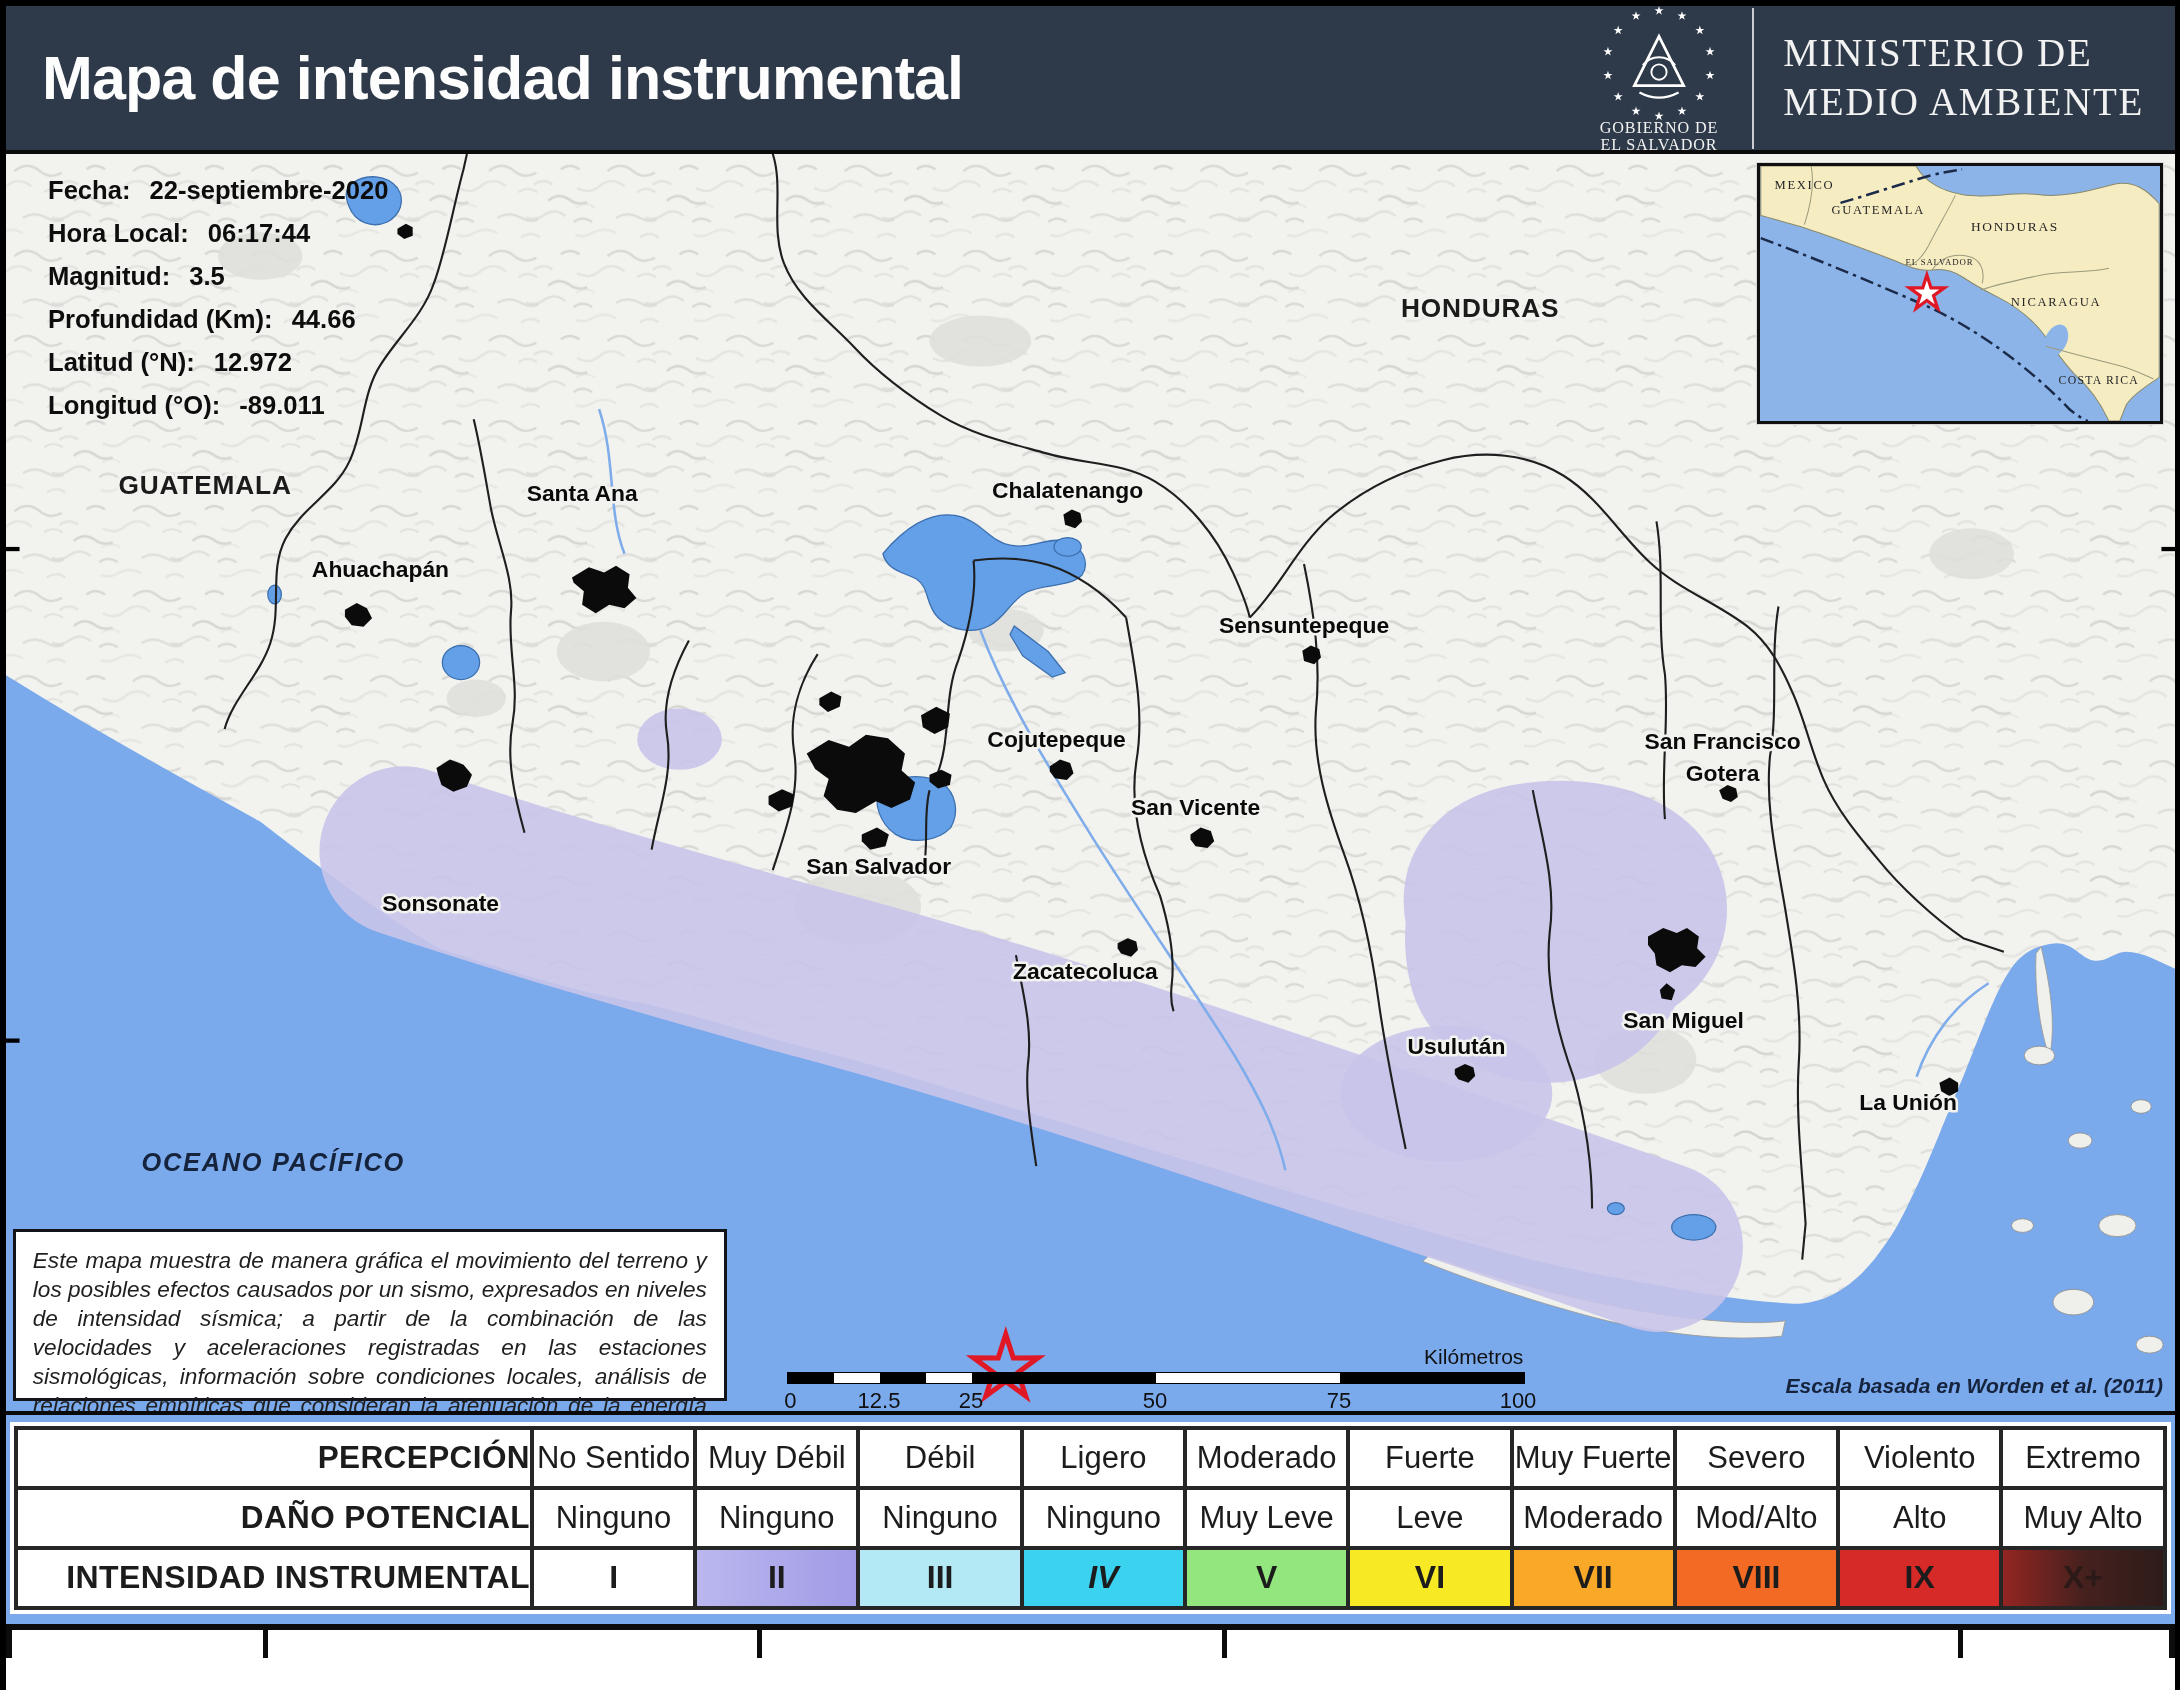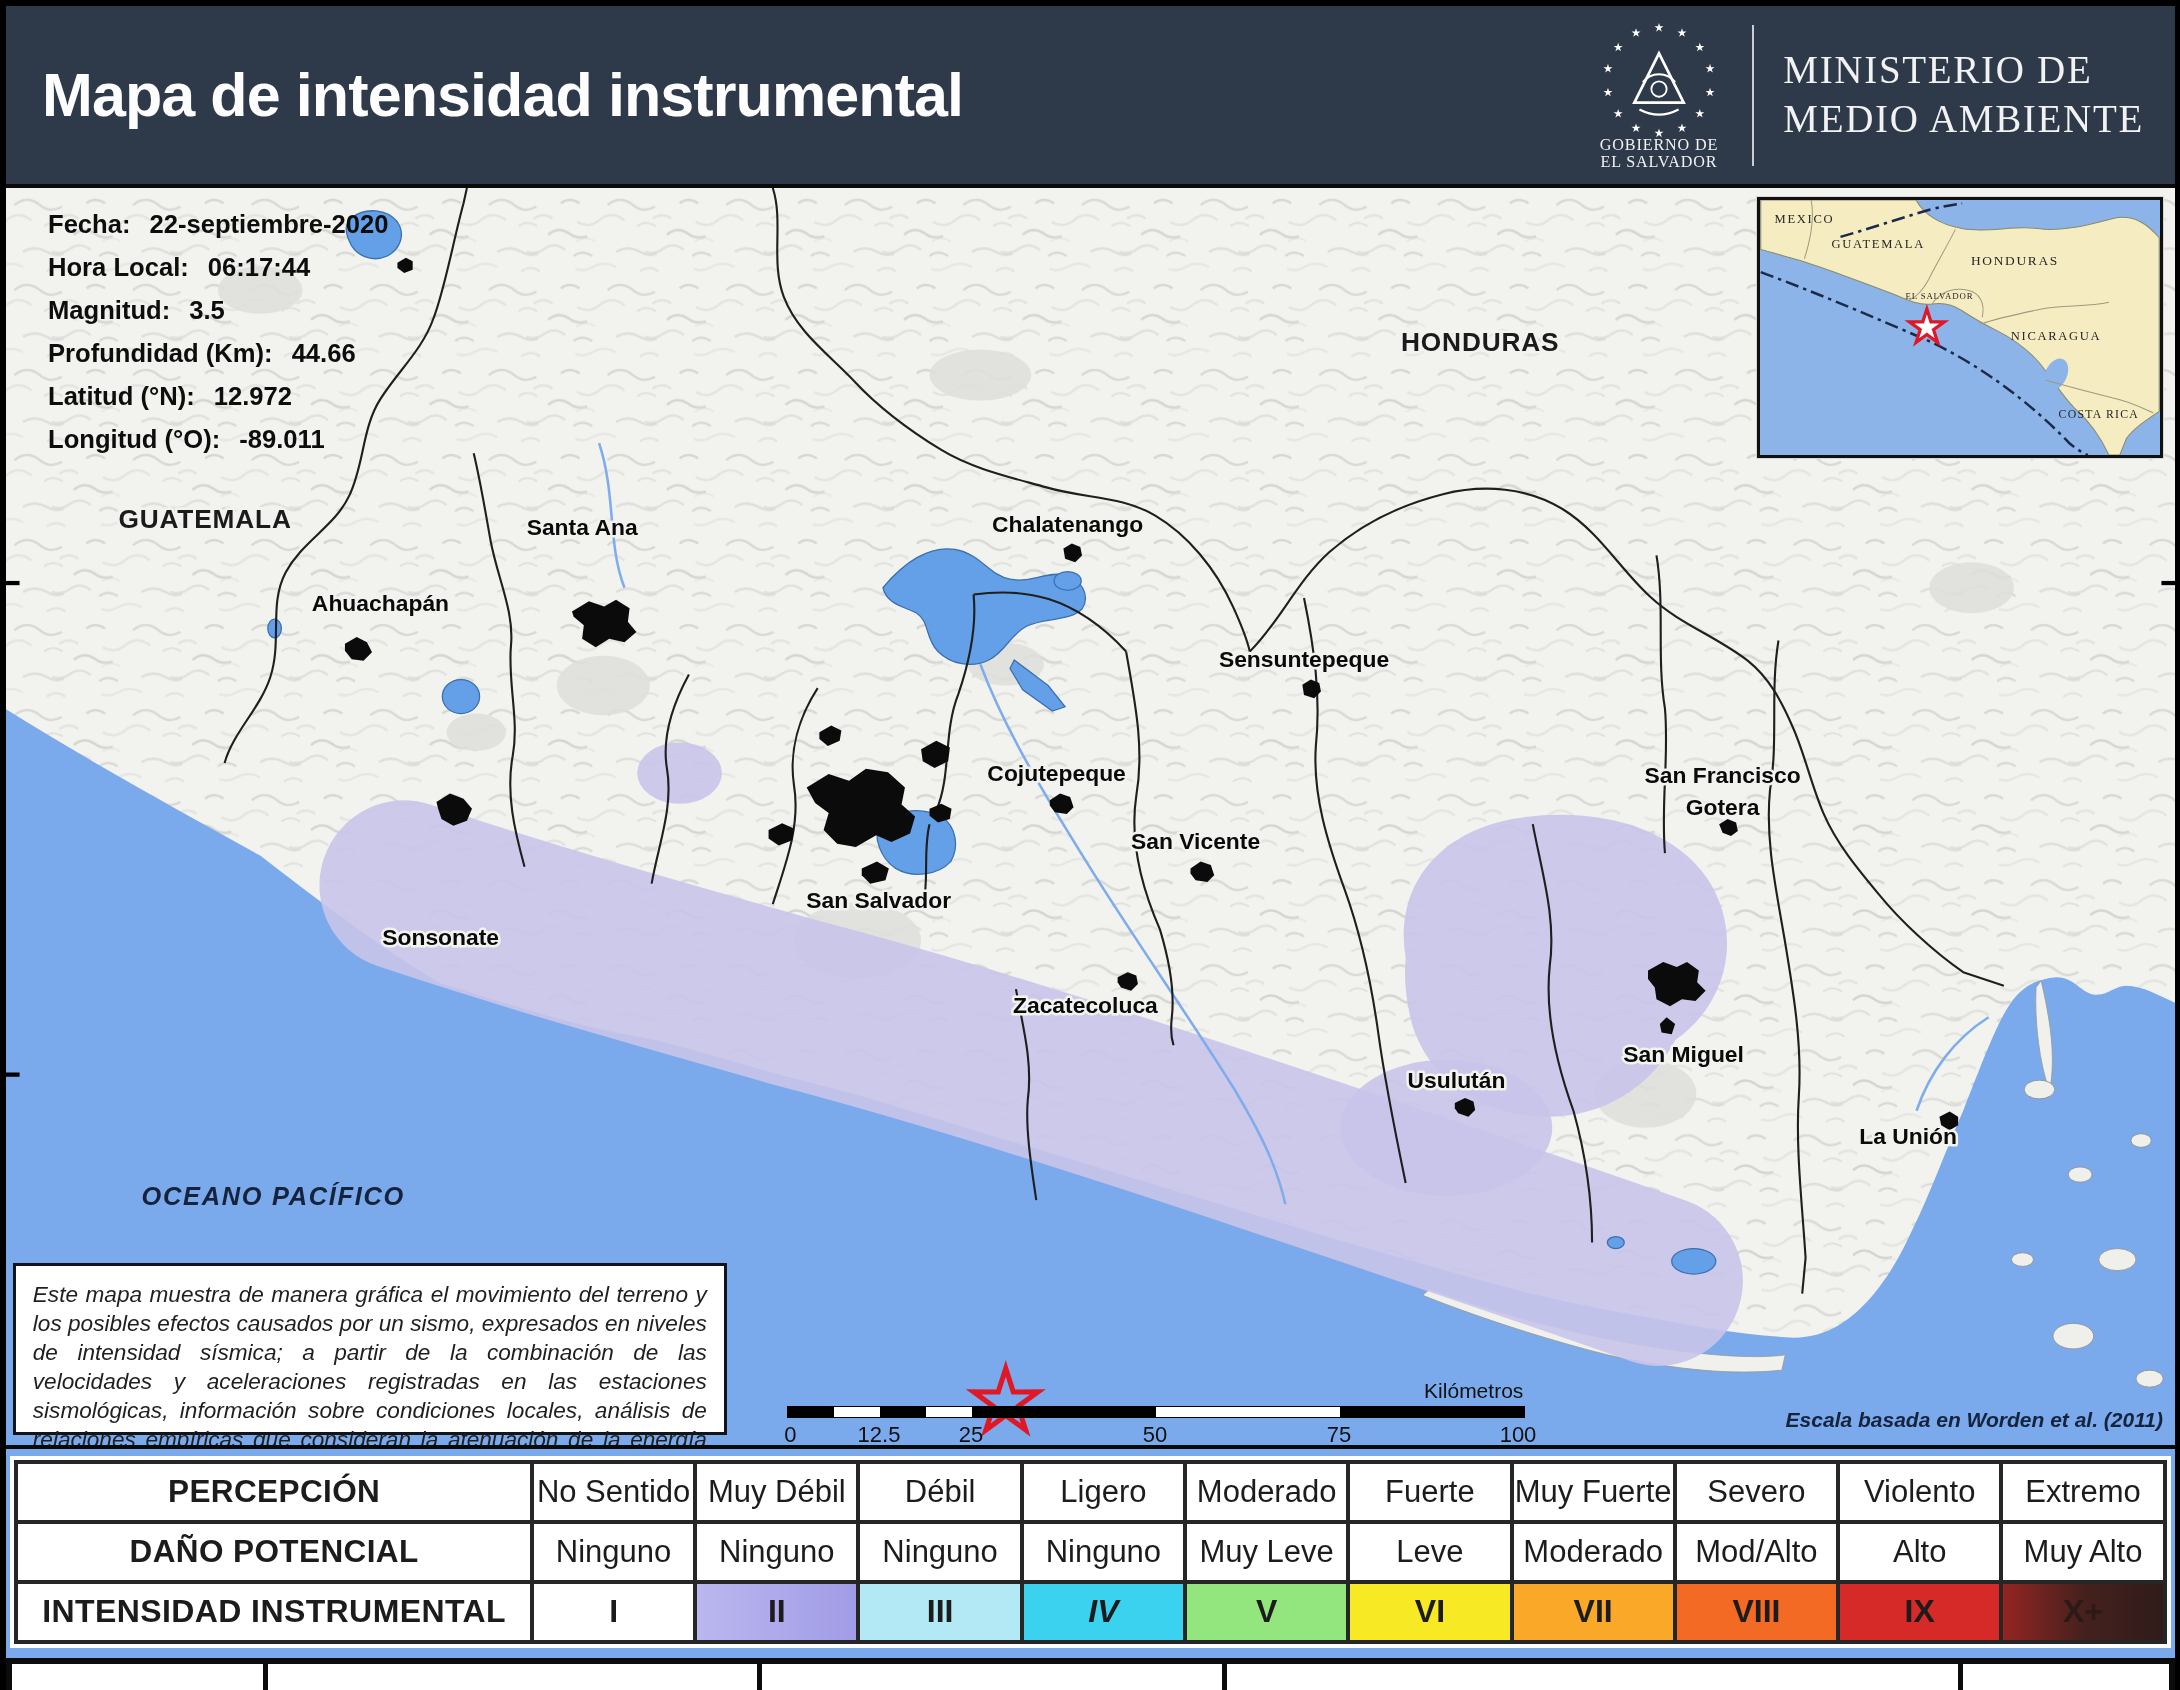--- a/index.html
+++ b/index.html
@@ -5,21 +5,21 @@
   * { margin:0; padding:0; box-sizing:border-box; }
   html,body { background:#555; }
   body { font-family:"Liberation Sans", sans-serif; }
   #page {
     position:relative; width:2181px; height:1691px; background:#fff;
     border-top:6.8px solid #000; border-left:6.8px solid #000; border-right:6.8px solid #000;
     overflow:hidden;
   }
   
   .header {
-    position:relative; height:182px; background:#2e3a49;
+    position:relative; height:148px; background:#2e3a49;
     display:flex; align-items:center; justify-content:space-between;
     border-bottom:4.3px solid #0a0a0a;
   }
   .header-title {
     color:#fdfdfd; font-size:61px; font-weight:bold; letter-spacing:-0.9px;
     padding-left:36px;
   }
   .brand { display:flex; align-items:center; gap:29px; padding-right:31px; }
   .emblem-block { display:flex; flex-direction:column; align-items:center; }
   .brand-divider { width:2.6px; height:141px; background:#e8e8e8; opacity:.85; }
@@ -50,21 +50,21 @@
   .sb-labels span { position:absolute; transform:translateX(-50%); }
   .credit { position:absolute; right:12px; top:1220px; z-index:6; font-size:21px; font-weight:bold; font-style:italic; color:#15233d; }
   
   .bottom-zone { position:relative; background:#7aa9ec; padding-top:6.8px; height:241px; }
   .legend-wrap { margin:0 4.3px; border:4.3px solid #fff; }
   table.legend { width:100%; border-collapse:collapse; table-layout:fixed; background:#fff; }
   table.legend td {
     border:4.3px solid #262626; height:60px; text-align:center; vertical-align:middle;
     font-size:31px; color:#1c1c1c; overflow:hidden; white-space:nowrap;
   }
-  table.legend td.rowhead { font-weight:bold; font-size:31.5px; letter-spacing:0.4px; }
+  table.legend td.rowhead { font-weight:bold; font-size:31.5px; letter-spacing:0.4px;text-align:right; }
   table.legend td.intenshead { font-size:28px; }
   table.legend tr.intensity td { font-weight:bold; font-size:32px; }
   table.legend tr.intensity td.xplus { color:#2b1a17; }
   .partial-row {
     position:relative; margin-top:10.2px; height:34px; background:#fff;
     border-top:6px solid #0c0c0c; border-left:6px solid #0c0c0c; border-right:6px solid #0c0c0c;
   }
   .partial-div { position:absolute; top:0; width:5.1px; height:100%; background:#0c0c0c; }
   
   text { font-family:"Liberation Sans", sans-serif; }

